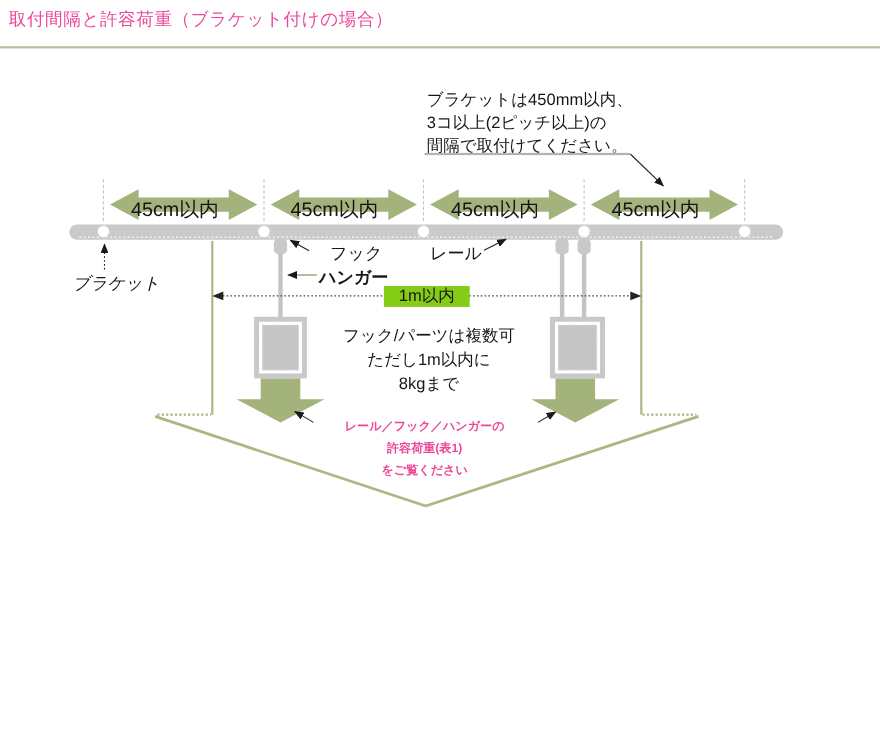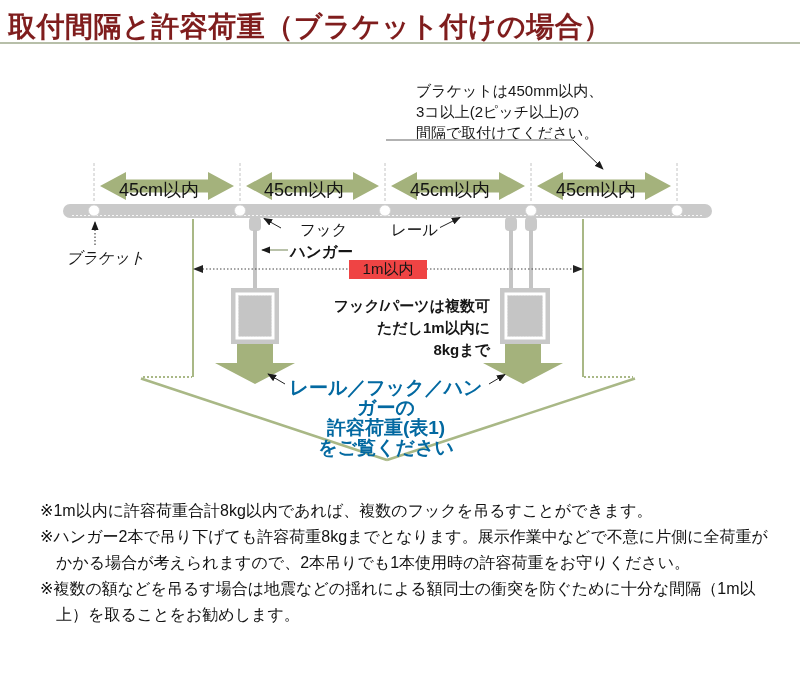--- a/index.html
+++ b/index.html
@@ -1,33 +1,33 @@
 <!DOCTYPE html>
 <html><head>
 <meta charset="utf-8">
 <style>
   html,body{margin:0;padding:0;background:#fff;}
   body{width:800px;height:673px;overflow:hidden;position:relative;
        font-family:"Liberation Sans","DejaVu Sans",sans-serif;color:#1a1a1a;}
   #page{position:absolute;inset:0;}
   .abs{position:absolute;}
   
-  .title{left:8px;top:8px;font-size:28px;font-weight:bold;letter-spacing:.5px;color:#7f1d1d;}
+  .title{left:8px;top:8px;font-size:16px;font-weight:normal;letter-spacing:.5px;color:#ec4899;}
   .title-rule{left:0;top:42px;width:800px;height:2px;background:#b7bfa9;}
   
-  .ann{left:388px;top:80px;width:230px;font-size:15px;line-height:21px;color:#161616;margin-left:28px;}
+  .ann{left:388px;top:80px;width:230px;font-size:15px;line-height:21px;color:#161616;}
   .ann-underline{left:386px;top:139px;width:187px;height:2px;background:#b2b2b2;}
   .ivl{top:178px;width:96px;text-align:left;font-size:18px;color:#141414;}
   .lbl{font-size:15.5px;color:#161616;white-space:nowrap;}
-  .dim-label{left:349px;top:260px;width:78px;text-align:center;background:#ef4444;
+  .dim-label{left:349px;top:260px;width:78px;text-align:center;background:#84cc16;
              font-size:15px;color:#161616;}
-  .load-note{left:290px;top:295px;width:200px;text-align:right;font-size:15px;
-             line-height:22px;color:#161616;font-weight:bold;}
-  .cap-note{left:286px;top:378px;width:200px;text-align:center;font-size:19px;
-            line-height:20px;color:#0369a1;font-weight:bold;}
+  .load-note{left:290px;top:295px;width:200px;text-align:center;font-size:15px;
+             line-height:22px;color:#161616;}
+  .cap-note{left:286px;top:378px;width:200px;text-align:center;font-size:11px;
+            line-height:20px;color:#ec4899;font-weight:bold;}
   
   .notes{left:40px;top:498px;width:734px;font-size:16px;line-height:26px;color:#111;}
   .notes p{margin:0;padding-left:16px;text-indent:-16px;}
   svg{position:absolute;left:0;top:0;}
 </style>
 </head>
 <body>
 
 <div id="page">
 
@@ -146,19 +146,14 @@
     <div>ただし1m以内に</div>
     <div>8kgまで</div>
   </div>
 
   <div class="abs cap-note">
     <div>レール／フック／ハンガーの</div>
     <div>許容荷重(表1)</div>
     <div>をご覧ください</div>
   </div>
 
-  <div class="abs notes">
-    <p>※1m以内に許容荷重合計8kg以内であれば、複数のフックを吊るすことができます。</p>
-    <p>※ハンガー2本で吊り下げても許容荷重8kgまでとなります。展示作業中などで不意に片側に全荷重がかかる場合が考えられますので、2本吊りでも1本使用時の許容荷重をお守りください。</p>
-    <p>※複数の額などを吊るす場合は地震などの揺れによる額同士の衝突を防ぐために十分な間隔（1m以上）を取ることをお勧めします。</p>
-  </div>
 
 </div>
 
 </body></html>

